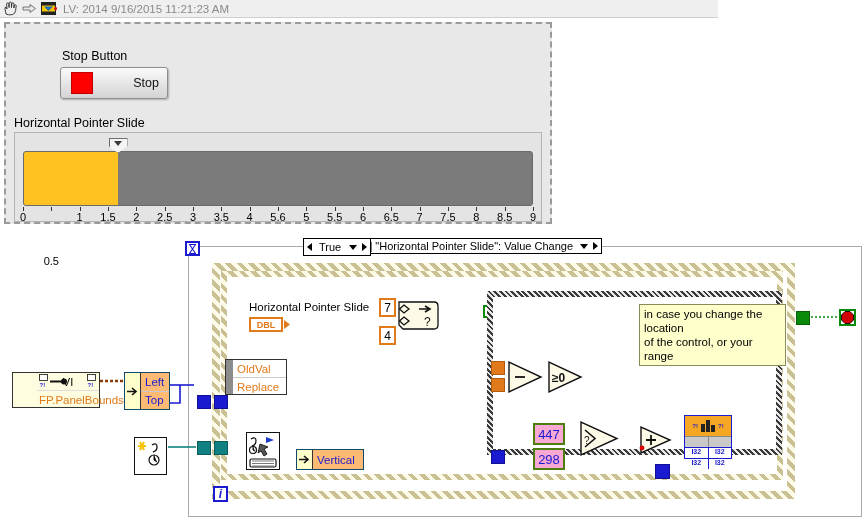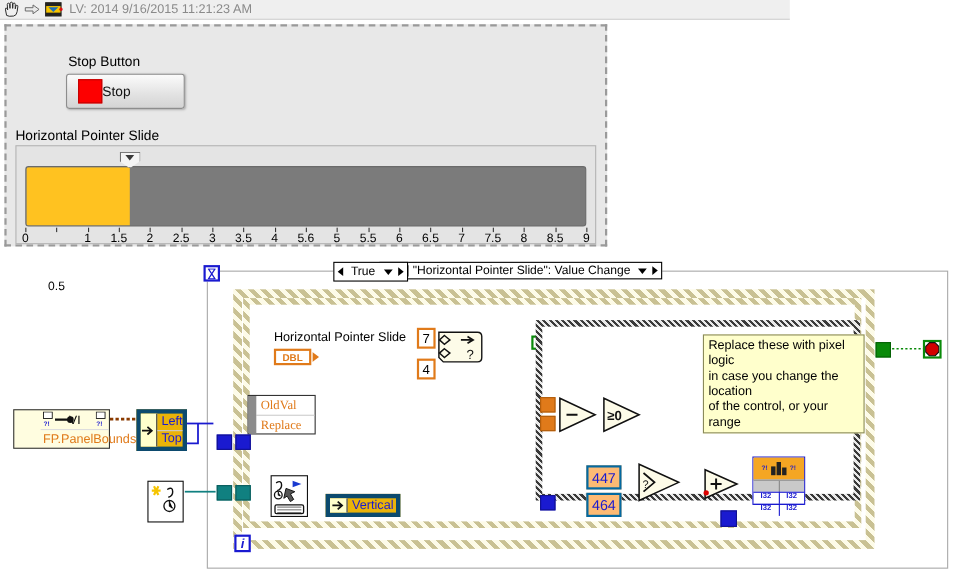--- a/index.html
+++ b/index.html
@@ -38,21 +38,21 @@
     position:absolute;left:54px;top:43px;width:108px;height:32px;
     border:1px solid #8d8d8d;border-radius:3px;
     background:linear-gradient(#fbfbfb,#e2e2e2 60%,#d4d4d4);
     box-shadow:1px 1px 2px rgba(0,0,0,.25);
     display:flex;align-items:center;box-sizing:border-box;
   }
   #stop-button .led{
     width:20px;height:20px;background:#fd0000;margin-left:10px;flex:none;
     border:1px solid #c00000;
   }
-  #stop-button .lbl{flex:1;text-align:left;font-size:12.5px;color:#111;padding-right:8px;}
+  #stop-button .lbl{flex:1;text-align:right;font-size:12.5px;color:#111;padding-right:8px;}
 
   #slide-label{position:absolute;left:8px;top:92px;font-size:12.5px;color:#000;}
   #slide-wrap{
     position:absolute;left:8px;top:108px;width:528px;height:90px;
     background:#e4e4e4;border:1px solid #b4b4b4;box-sizing:border-box;
   }
   #slide-track{
     position:absolute;left:8px;top:18px;width:510px;height:55px;
     background:#7b7b7b;border:1px solid #6a6a6a;border-radius:3px;
     box-sizing:border-box;overflow:hidden;
@@ -150,36 +150,36 @@
     position:absolute;border:2px solid #e07a1a;background:#fff;
     color:#e07a1a;font-size:9px;font-weight:bold;
     display:flex;align-items:center;justify-content:center;box-sizing:border-box;
   }
   .numconst{
     position:absolute;border:2px solid #e07a1a;background:#fff;color:#000;
     font-size:12px;display:flex;align-items:center;justify-content:center;
     box-sizing:border-box;
   }
   .numconst-blue{
-    position:absolute;border:2px solid #0369a1;background:#fdba74;color:#1a1ad0;
+    position:absolute;border:2px solid #4d7c0f;background:#f9a8d4;color:#1a1ad0;
     font-size:13px;display:flex;align-items:center;justify-content:center;
     box-sizing:border-box;font-family:"Liberation Sans",sans-serif;
   }
   .evdata{
     position:absolute;border:1px solid #333;background:#fff;box-sizing:border-box;
   }
   .evdata .row{
     height:17px;display:flex;align-items:center;padding-left:4px;
     font-size:11.5px;color:#e07a1a;border-bottom:1px solid #ccc;
   }
   .evdata .row:last-child{border-bottom:none;}
   .evdata-bar{position:absolute;width:7px;top:0;bottom:0;left:0;background:#8c8c8c;}
 
   .unbundle{
-    position:absolute;border:4px solid #0c4a6e;background:#eab308;box-sizing:border-box;
+    position:absolute;border:1px solid #0c4a6e;background:#fdba74;box-sizing:border-box;
     display:flex;
   }
   .unbundle .arrowbox{
     width:15px;background:#ffffcc;border-right:1px solid #333;
     display:flex;align-items:center;justify-content:center;
   }
   .unbundle .fields{flex:1;display:flex;flex-direction:column;}
   .unbundle .fields div{
     flex:1;display:flex;align-items:center;padding-left:4px;
     font-size:11.5px;color:#1a1ad0;border-bottom:1px solid #ccc;
@@ -372,21 +372,21 @@
     <div class="lab" style="left:60px;top:54px;">Horizontal Pointer Slide</div>
     <div class="orangeterm" style="left:60px;top:70px;width:34px;height:15px;">
       <span>DBL</span>
     </div>
     <svg style="position:absolute;left:95px;top:73px;" width="7" height="9">
       <path d="M0,0 L6,4.5 L0,9 Z" fill="#e07a1a"></path>
     </svg>
 
     <div class="evdata" style="left:36px;top:112px;width:62px;height:36px;">
       <div class="evdata-bar"></div>
-      <div style="margin-left:7px;font-family:Liberation Serif, serif;">
+      <div style="margin-left:7px;">
         <div class="row">OldVal</div>
         <div class="row">Replace</div>
       </div>
     </div>
 
     <div class="numconst" style="left:190px;top:51px;width:17px;height:19px;">7</div>
     <div class="numconst" style="left:190px;top:79px;width:17px;height:19px;">4</div>
 
     <svg style="position:absolute;left:208px;top:52px;" width="42" height="33">
       <path d="M2,3 L37,3 Q41,3 41,7 L41,26 Q41,30 37,30 L6,30 L2,26 Z" fill="#fdfbe8" stroke="#111" stroke-width="1.3"></path>
@@ -425,27 +425,26 @@
       <path d="M2,2 L2,32 L34,17 Z" fill="#fdfbe8" stroke="#111" stroke-width="1.4"></path>
       <path d="M8,17 L18,17" stroke="#111" stroke-width="1.8"></path>
     </svg>
 
     <svg style="position:absolute;left:358px;top:113px;" width="38" height="34">
       <path d="M2,2 L2,32 L34,17 Z" fill="#fdfbe8" stroke="#111" stroke-width="1.4"></path>
       <text x="5" y="22" font-size="12" font-weight="bold" font-family="Liberation Sans, sans-serif" fill="#111">≥0</text>
     </svg>
 
     <div class="comment" style="left:450px;top:57px;width:147px;">
-      <div>Replace these with pixel logic</div>
       <div>in case you change the location</div>
       <div>of the control, or your range</div>
     </div>
 
     <div class="numconst-blue" style="left:344px;top:176px;width:32px;height:22px;">447</div>
-    <div class="numconst-blue" style="left:344px;top:201px;width:32px;height:22px;">464</div>
+    <div class="numconst-blue" style="left:344px;top:201px;width:32px;height:22px;">298</div>
 
     <svg style="position:absolute;left:390px;top:173px;" width="42" height="37">
       <path d="M2,2 L2,35 L38,18.5 Z" fill="#fdfbe8" stroke="#111" stroke-width="1.4"></path>
       <path d="M6,10 L16,18.5 L6,27" fill="none" stroke="#111" stroke-width="1.6"></path>
       <text x="5" y="24" font-size="10" font-family="Liberation Sans, sans-serif" fill="#111">?</text>
     </svg>
 
     <svg style="position:absolute;left:450px;top:178px;" width="34" height="30">
       <path d="M2,2 L2,28 L31,15 Z" fill="#fdfbe8" stroke="#111" stroke-width="1.4"></path>
       <path d="M7,15 L17,15 M12,10 L12,20" stroke="#111" stroke-width="1.8"></path>

